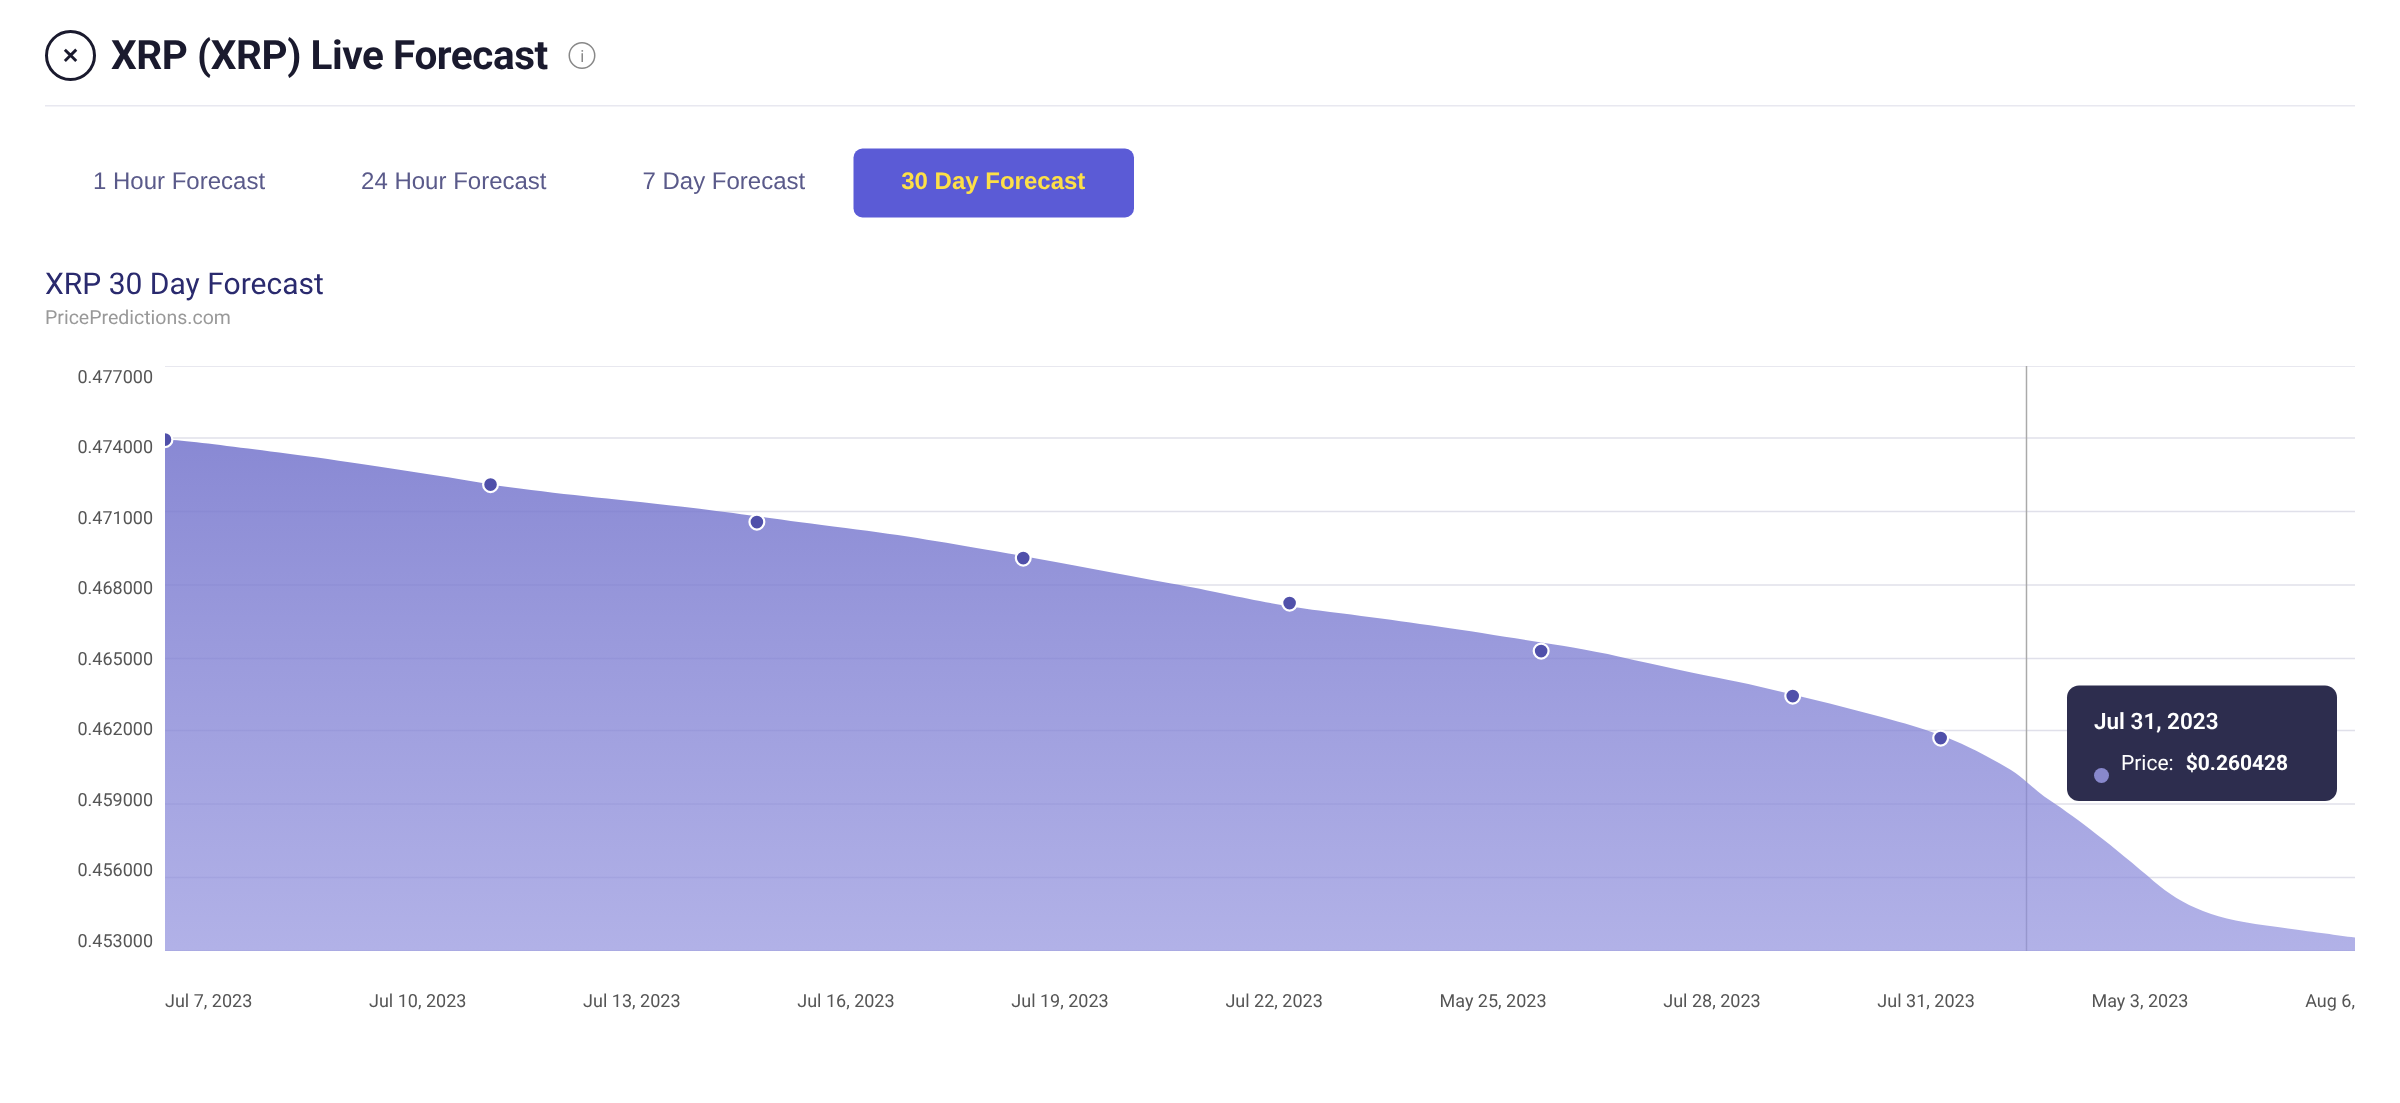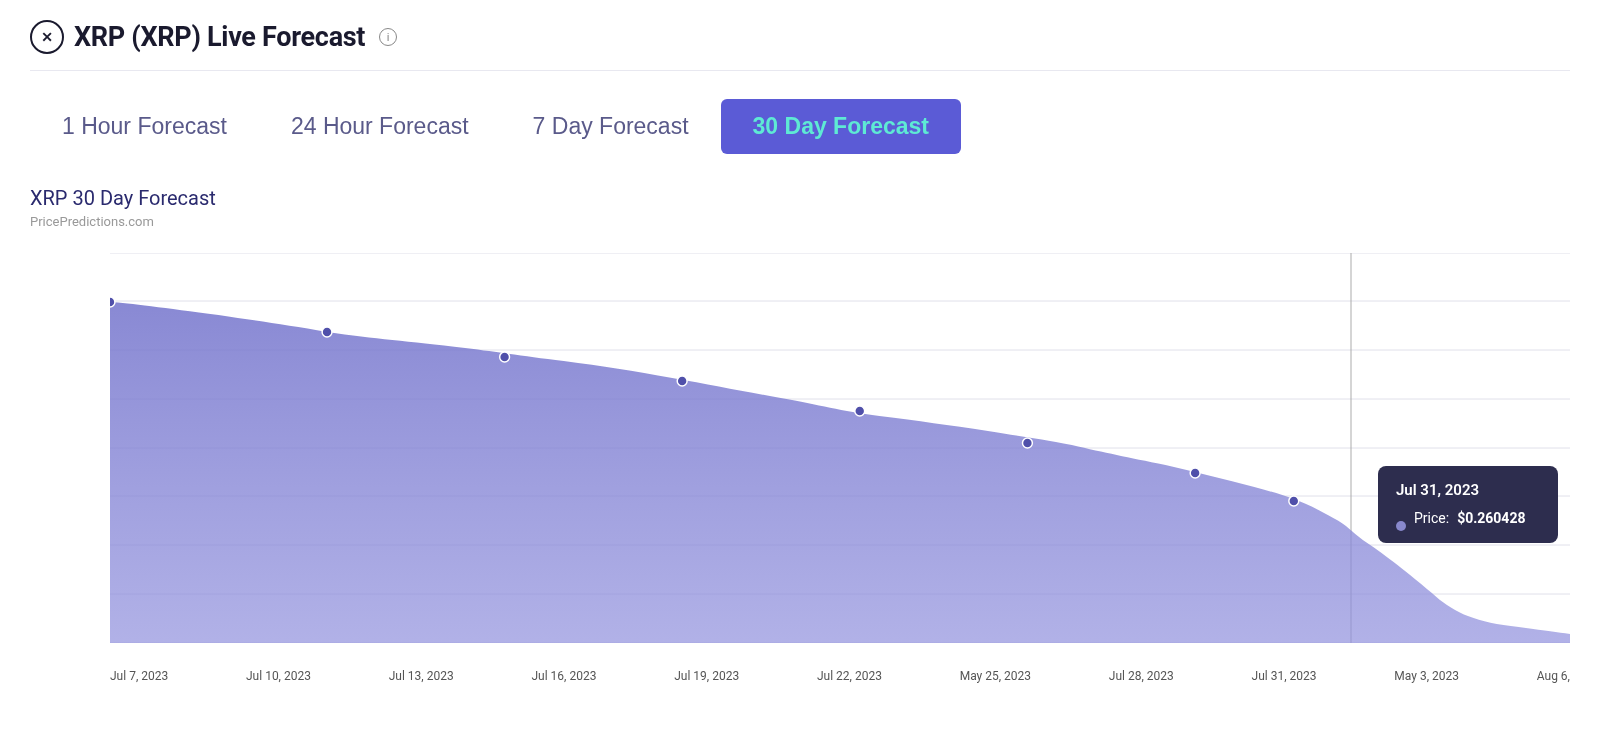--- a/index.html
+++ b/index.html
@@ -58,33 +58,33 @@
 
     .tabs {
       display: flex;
       gap: 0;
       margin-bottom: 32px;
       align-items: center;
     }
 
     .tab {
       padding: 14px 32px;
-      font-size: 23px;
+      font-size: 16px;
       font-weight: 500;
       cursor: pointer;
       color: #5a5a8a;
       background: transparent;
       border: none;
       border-radius: 4px;
       transition: all 0.15s;
     }
 
     .tab.active {
       background: #5b5bd6;
-      color: #5eead4;
+      color: #fde047;
       font-weight: 600;
       border-radius: 6px;
     }
 
     .chart-section {
       padding: 0 0 0 0;
     }
 
     .chart-title {
       font-size: 20px;
@@ -228,20 +228,31 @@
   <button class="tab active">30 Day Forecast</button>
 </div>
 
 <div class="chart-section">
   <div class="chart-title">XRP 30 Day Forecast</div>
   <div class="chart-source">PricePredictions.com</div>
 
   <div class="chart-wrapper">
     <div class="chart-area">
 
+      <div class="y-axis">
+        <span class="y-label">0.477000</span>
+        <span class="y-label">0.474000</span>
+        <span class="y-label">0.471000</span>
+        <span class="y-label">0.468000</span>
+        <span class="y-label">0.465000</span>
+        <span class="y-label">0.462000</span>
+        <span class="y-label">0.459000</span>
+        <span class="y-label">0.456000</span>
+        <span class="y-label">0.453000</span>
+      </div>
 
       <div class="chart-plot">
         <svg class="chart-svg" viewBox="0 0 1480 390" preserveAspectRatio="none">
           <defs>
             <linearGradient id="areaGrad" x1="0" y1="0" x2="0" y2="1">
               <stop offset="0%" stop-color="#7474cc" stop-opacity="0.85"></stop>
               <stop offset="100%" stop-color="#9090dd" stop-opacity="0.7"></stop>
             </linearGradient>
           </defs>
 

